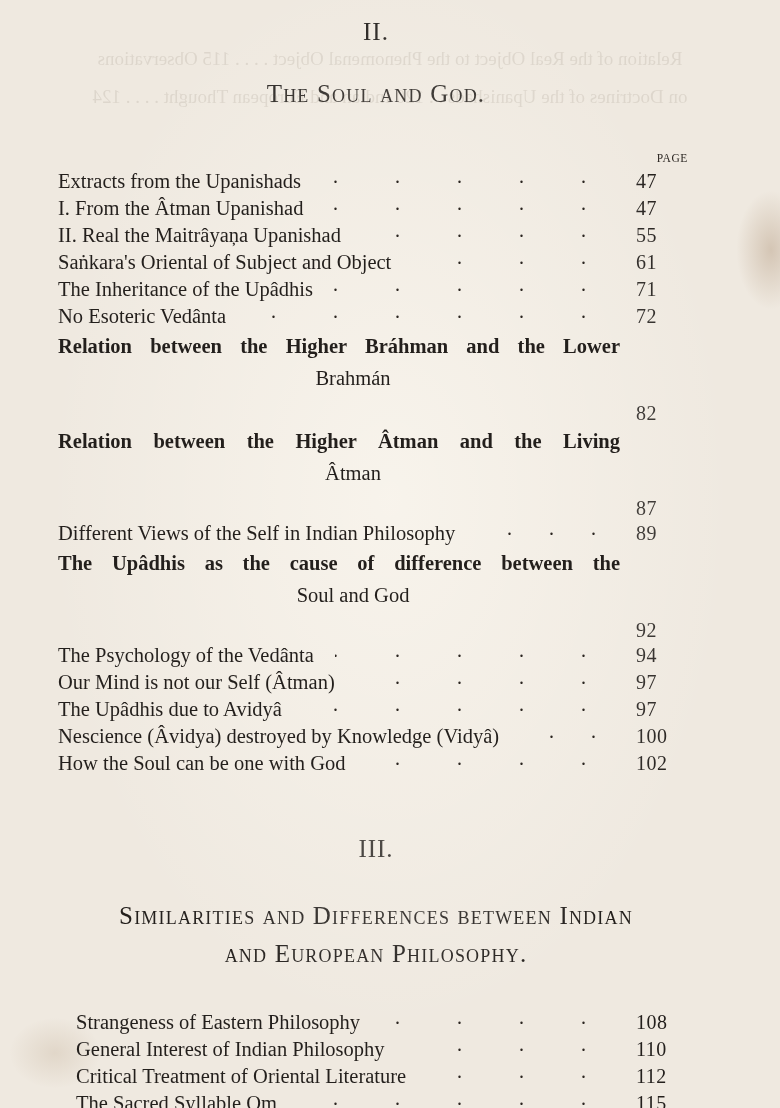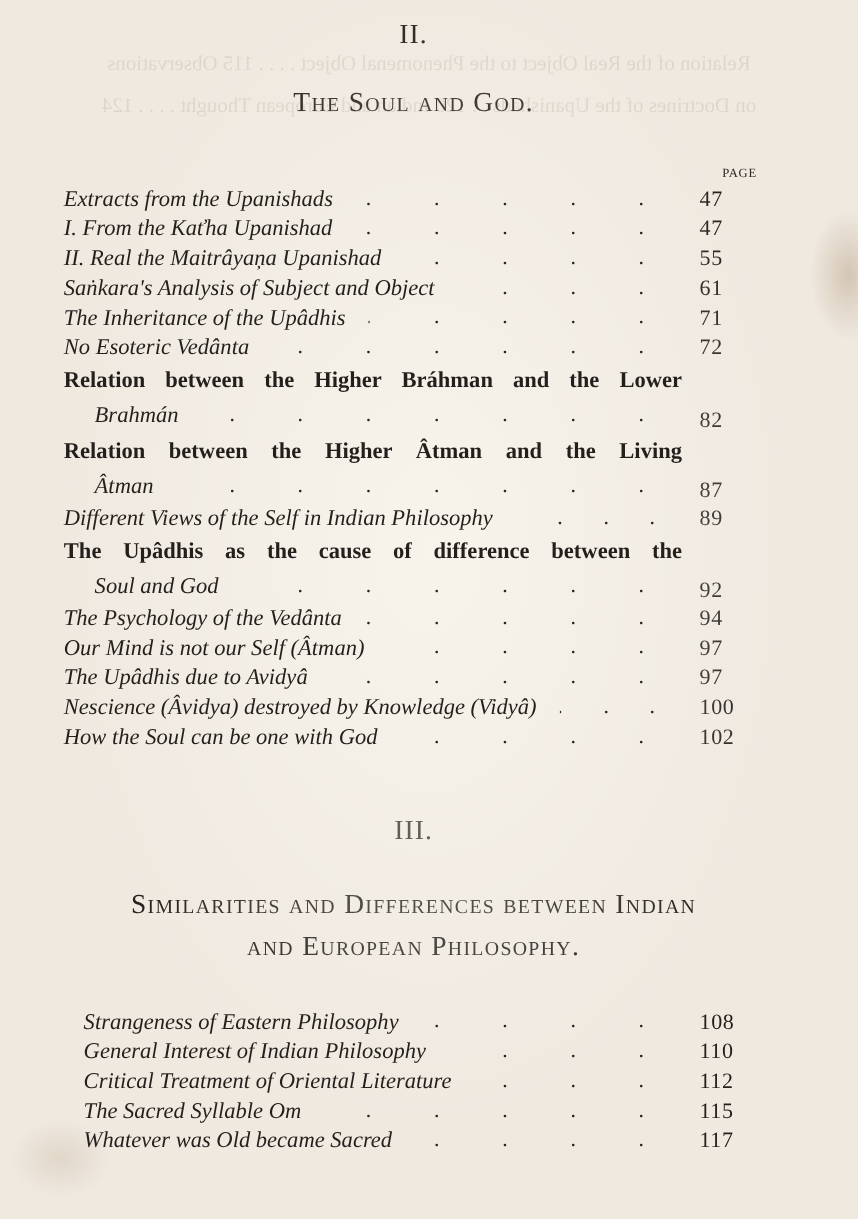--- a/index.html
+++ b/index.html
@@ -111,23 +111,22 @@
   .entry .txt { }
   .pgno {
     width: 58px;
     text-align: left;
     padding-left: 16px !important;
     font-size: 20px;
     letter-spacing: 0.5px;
   }
   .row-wrap {
     display: flex;
-    align-items: flex-end;
+    align-items: center;
     gap: 13px;
-    font-style: italic;
   }
   .dots {
     flex: 1 1 auto;
     margin: 0 8px;
     position: relative;
     height: 18px;
     overflow: hidden;
   }
   .dots::before {
     content: ".   .   .   .   .   .   .   .   .   .   .   .   .   .   .   .   .   .   .   .   .   .   .   .   .   .   .   .   .   .   .   .   .   .   .   .";
@@ -139,21 +138,21 @@
     bottom: 1px;
     white-space: nowrap;
   }
   .dots.sparse::before {
     letter-spacing: 26px;
   }
   .dots.med::before {
     letter-spacing: 16px;
   }
   .indent1 { padding-left: 44px; }
-  .cont-indent { padding-left: 28px; }
+  .cont-indent { padding-left: 28px; flex-direction: column; }
   .spread {
     display: block;
     text-align: justify;
     text-align-last: justify;
     white-space: normal;
     font-weight: bold;
   }
   .block-entry {
     line-height: 32px;
     padding: 2px 0;
@@ -186,41 +185,41 @@
             <span class="txt">Extracts from  the Upanishads</span>
             <span class="dots sparse"></span>
           </span>
         </td>
         <td class="pgno">47</td>
       </tr>
 
       <tr>
         <td class="entry indent1">
           <span class="row-wrap">
-            <span class="txt">I. From the Kaťha Upanishad</span>
+            <span class="txt">I. From the Âtman Upanishad</span>
             <span class="dots sparse"></span>
           </span>
         </td>
         <td class="pgno">47</td>
       </tr>
 
       <tr>
         <td class="entry indent1">
           <span class="row-wrap">
             <span class="txt">II. Real the Maitrâyaņa Upanishad</span>
             <span class="dots sparse"></span>
           </span>
         </td>
         <td class="pgno">55</td>
       </tr>
 
       <tr>
         <td class="entry">
           <span class="row-wrap">
-            <span class="txt">Saṅkara's Analysis of Subject and Object</span>
+            <span class="txt">Saṅkara's Oriental of Subject and Object</span>
             <span class="dots sparse"></span>
           </span>
         </td>
         <td class="pgno">61</td>
       </tr>
 
       <tr>
         <td class="entry">
           <span class="row-wrap">
             <span class="txt">The Inheritance of the Upâdhis</span>

